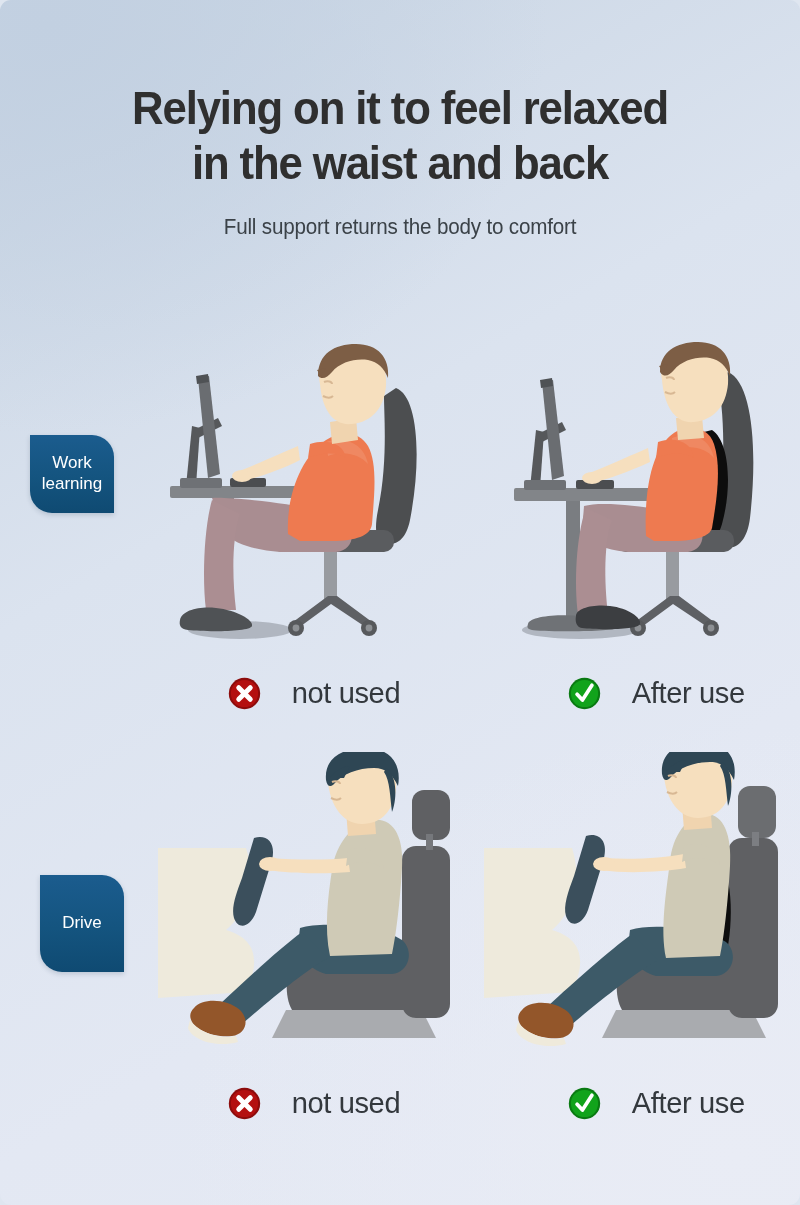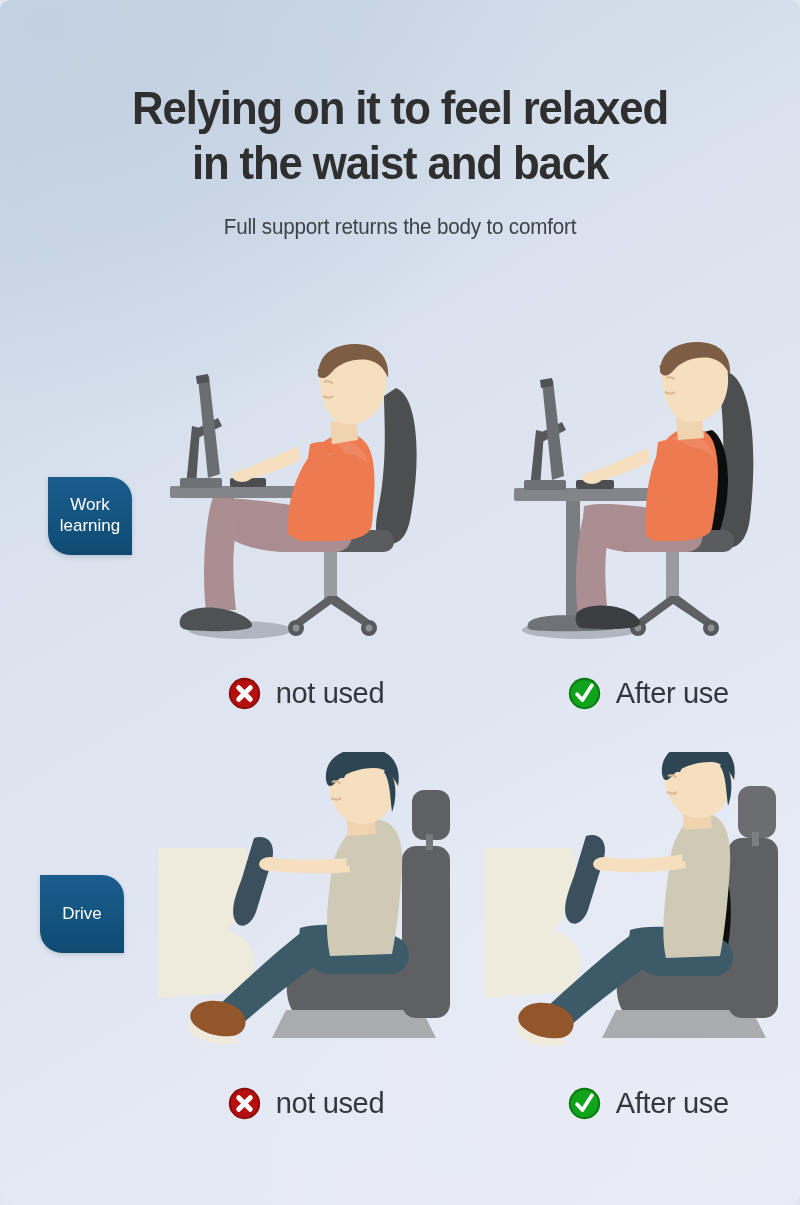--- a/index.html
+++ b/index.html
@@ -49,31 +49,31 @@
     background:linear-gradient(180deg,#1b5c8e 0%,#14547f 55%,#0f4a72 100%);
     color:#fff;
     border-radius:0 22px 0 22px;
     display:flex; align-items:center; justify-content:center;
     text-align:center;
     font-size:17px;
     line-height:1.22;
     padding:8px 4px;
     box-shadow:0 2px 5px rgba(20,50,80,.18);
   }
-  .badge-work { left:48px; top:435px; height:78px;margin-top:42px; }
-  .badge-drive { left:40px; top:875px; height:78px; }
+  .badge-work { left:30px; top:435px; height:78px; }
+  .badge-drive { left:40px; top:875px; height:97px; }
 
   
   .scene { position:absolute; }
   .scene svg { display:block; }
 
   
   .caption {
     position:absolute;
-    display:flex; align-items:center; gap:13px;
+    display:flex; align-items:center; gap:29px;
     font-size:30px;
     color:#33383d;
     letter-spacing:-0.4px;
     white-space:nowrap;
   }
   .caption .ctext { transform:scaleX(0.97); }
   .mark { width:33px; height:33px; flex:0 0 33px; display:block; }
 </style>
 </head>
 <body>

